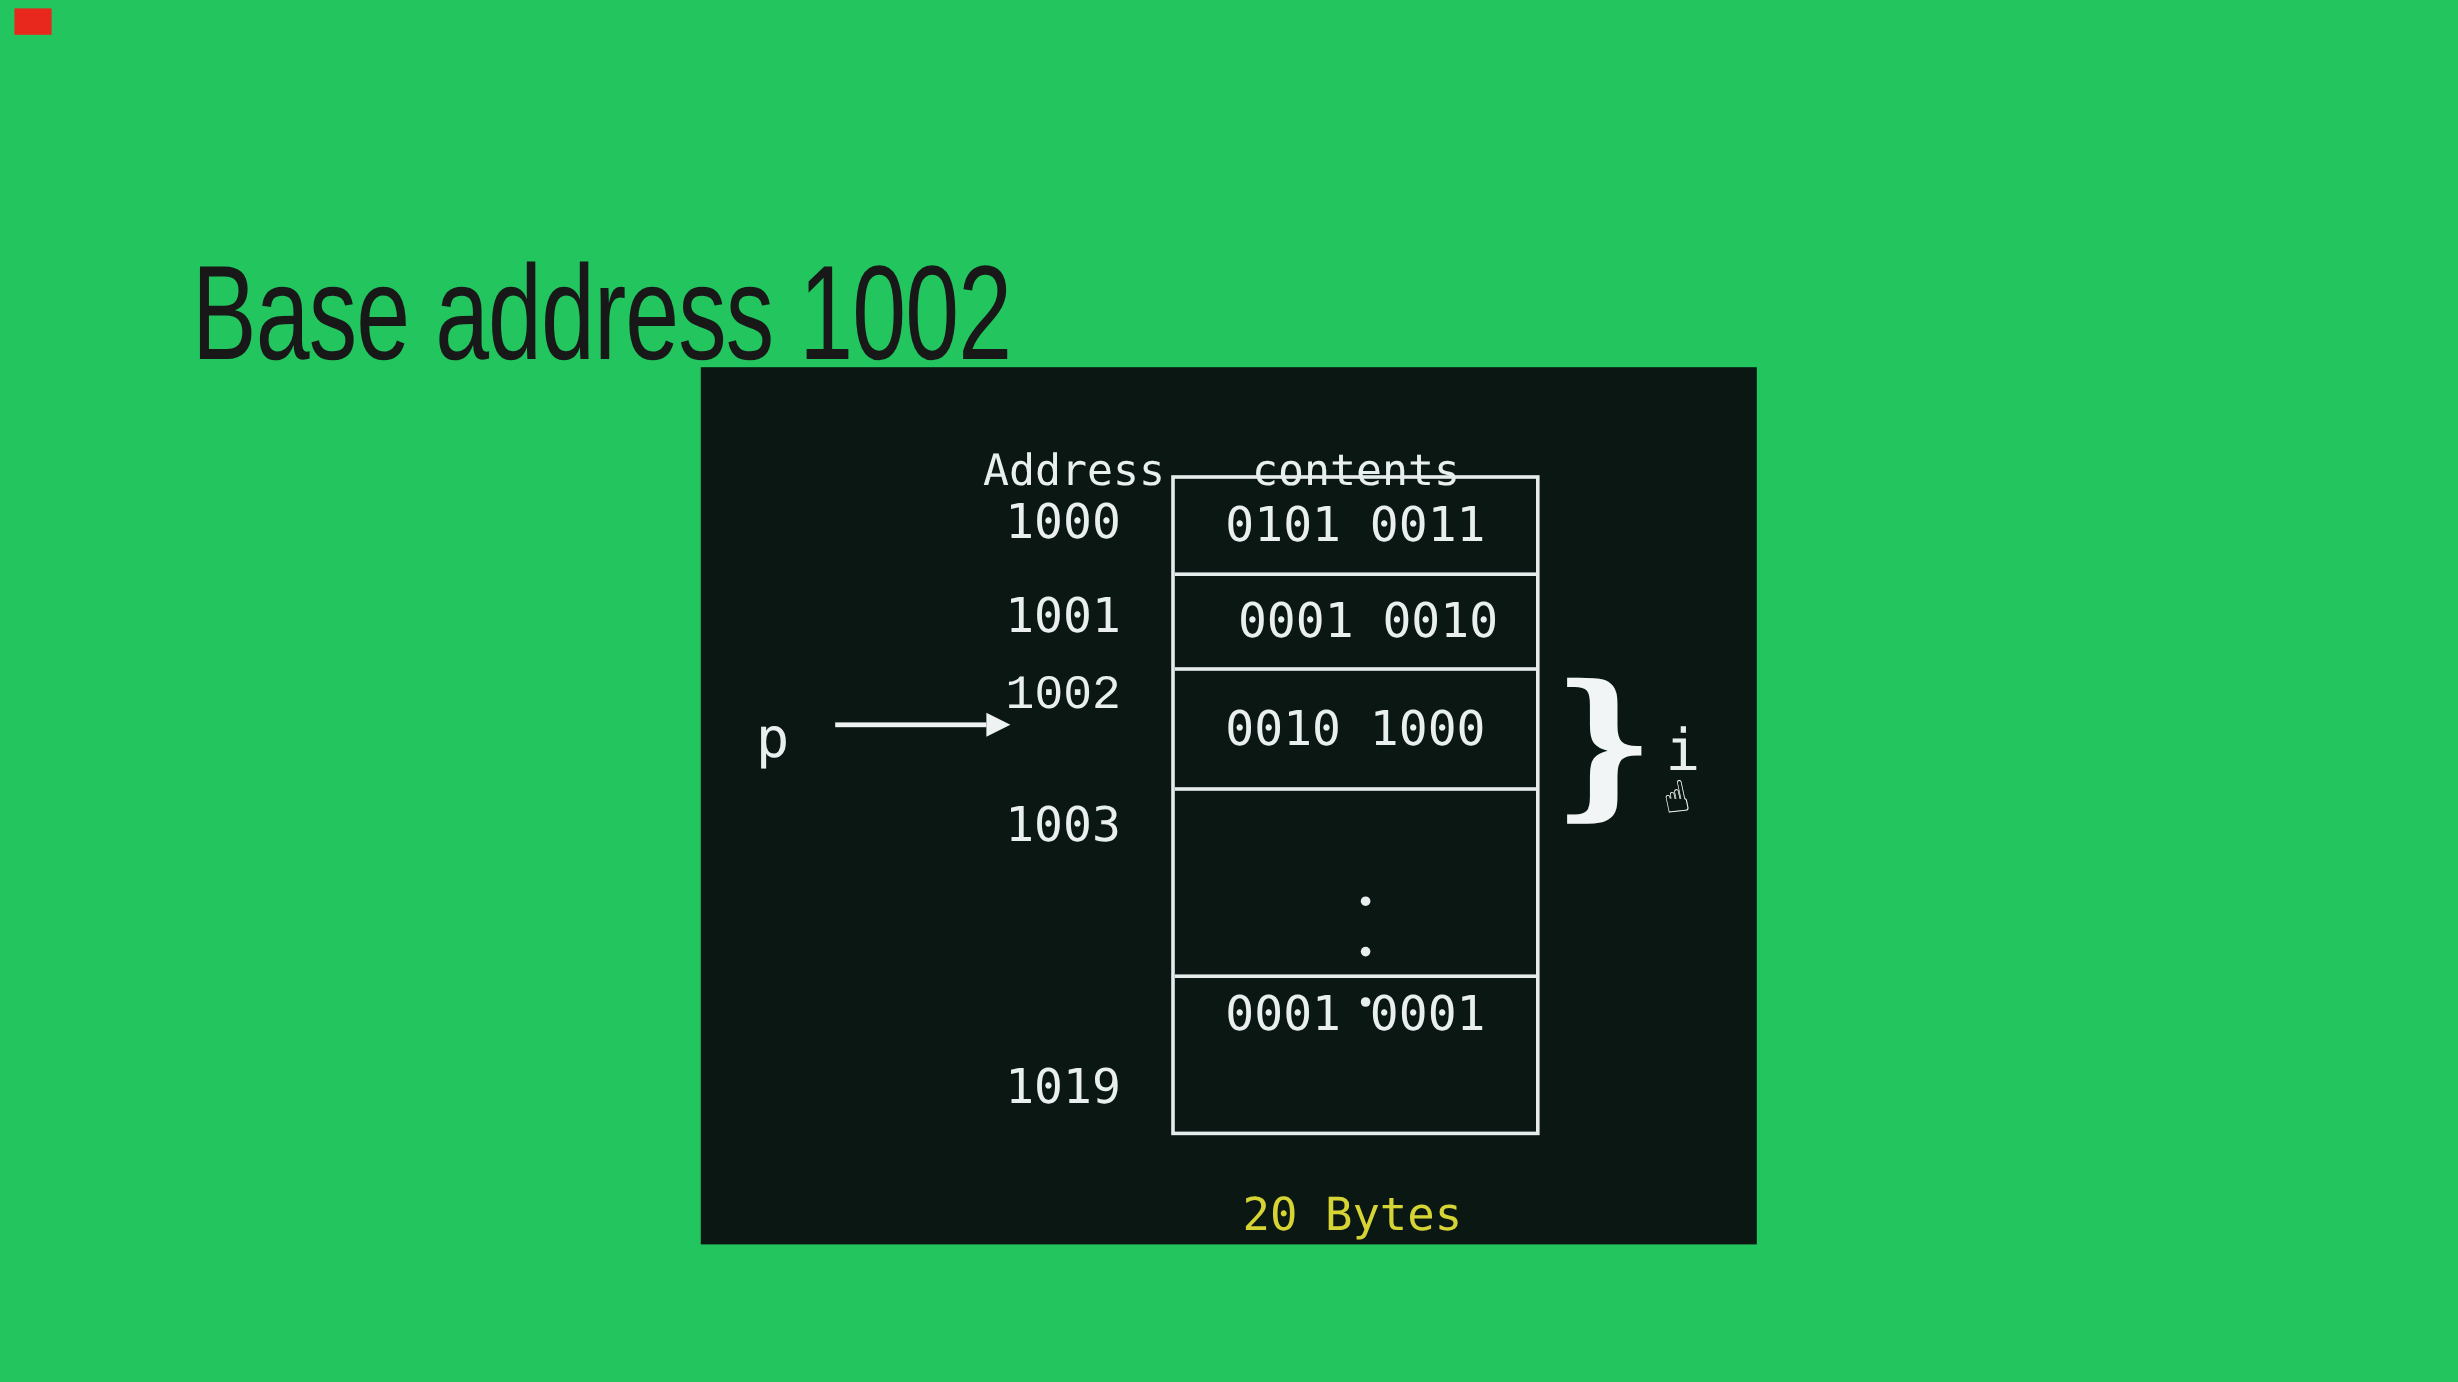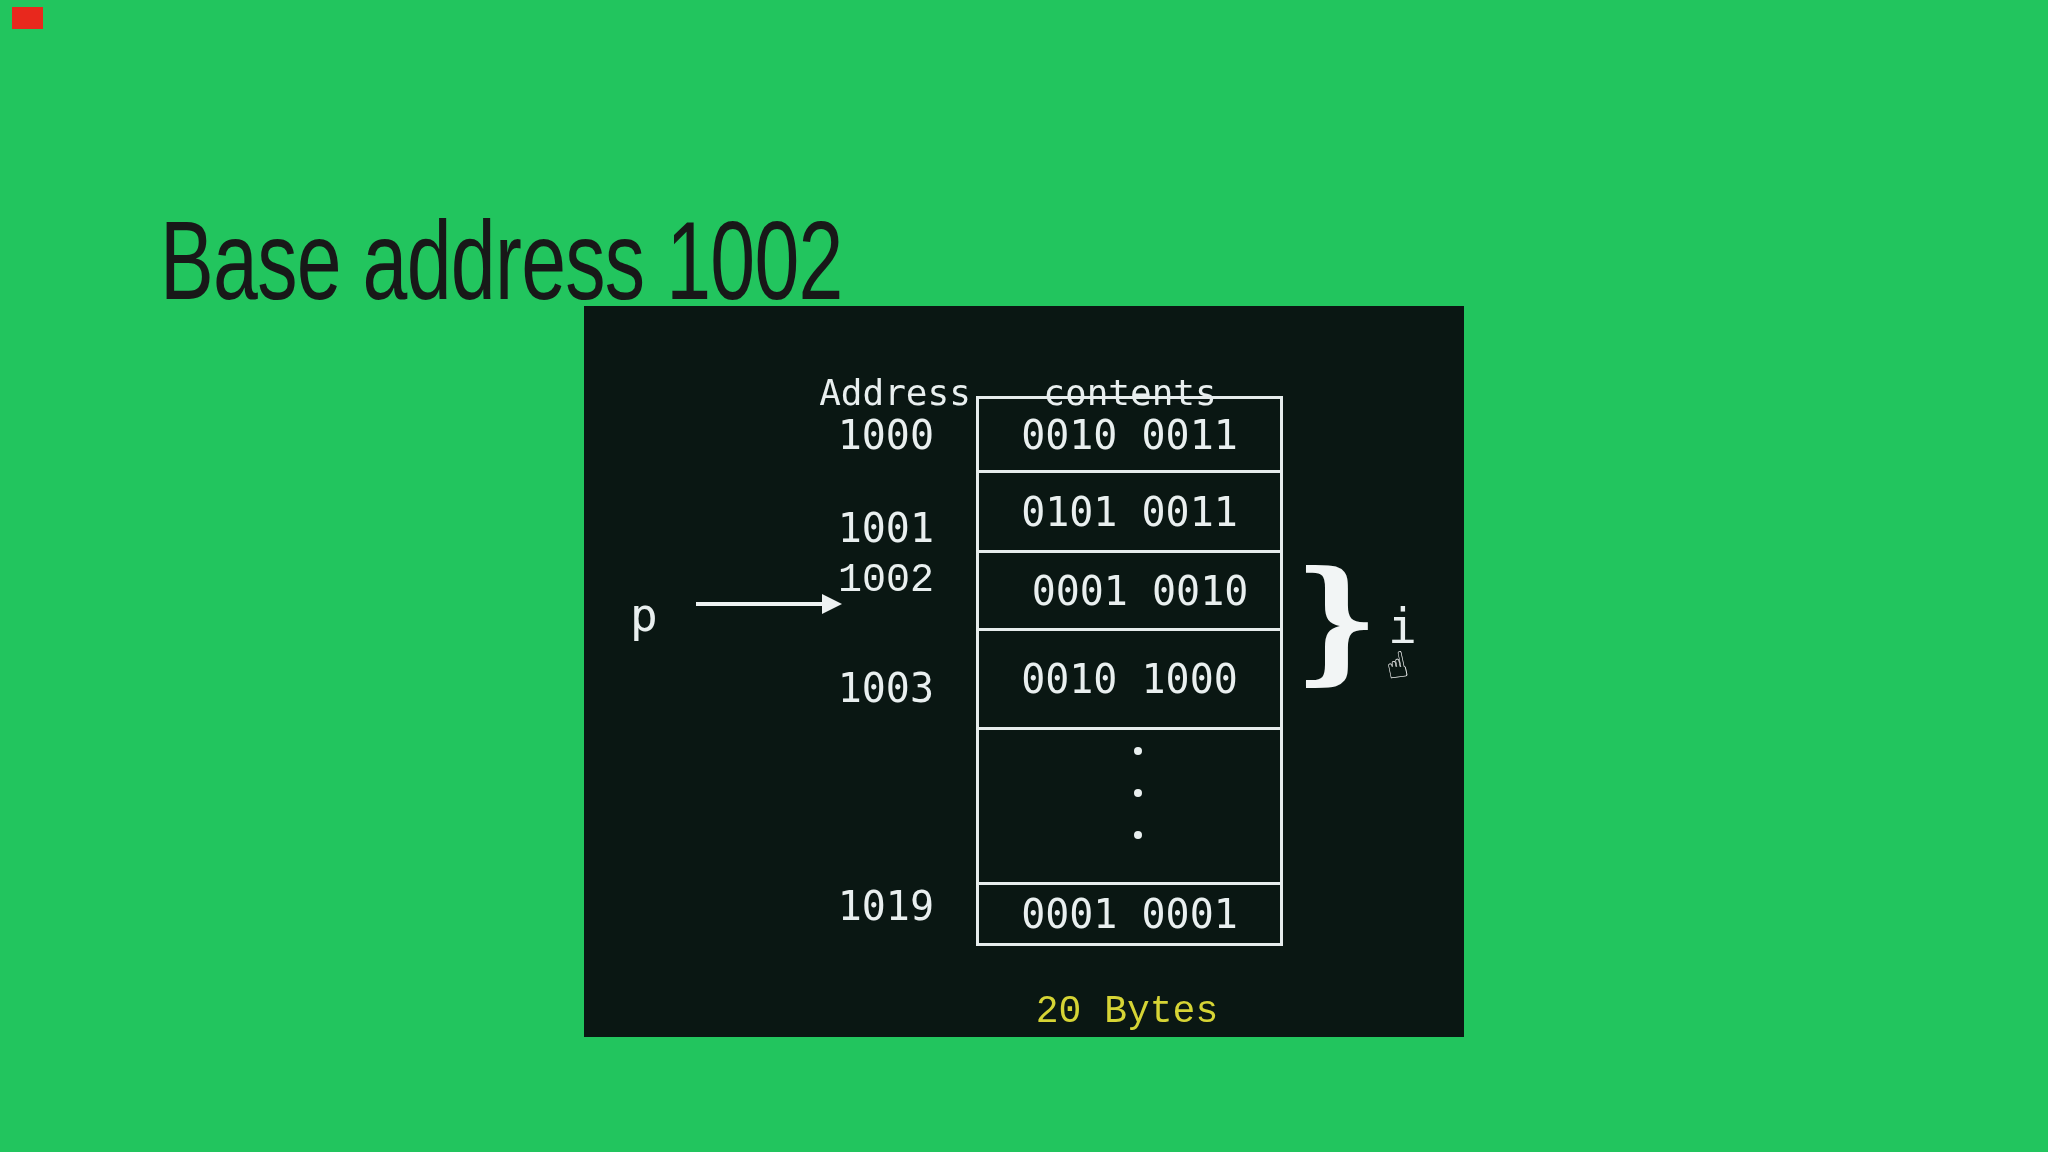--- a/index.html
+++ b/index.html
@@ -84,21 +84,21 @@
 
   .addr {
     left: 150px; width: 200px;
     text-align: right;
     font-size: 40px;
     line-height: 44px;
     color: #e9efef;
     white-space: nowrap;
   }
   #addr-0 { top: 107px; }
-  #addr-1 { top: 186px; margin-top: 14px; }
+  #addr-1 { top: 186px; }
   #addr-2 { top: 253px; font-family: Liberation Mono, monospace; }
   #addr-3 { top: 360px; }
   #addr-5 { top: 578px; }
 
   #p-label {
     left: 46px; top: 282px;
     font-size: 46px;
     color: #e9efef;
   }
   #arrow-line {
@@ -134,40 +134,38 @@
     color: #ffffff;
     transform: rotate(-12deg);
   }
 
   #byte-count {
     left: 393px; top: 684px; width: 300px;
     text-align: center;
     font-size: 38px;
     color: #d6d435;
     white-space: nowrap;
-    font-family: Liberation Mono, monospace;
   }
 </style>
 </head>
 <body>
 
 <div id="stage">
 
   <div id="red-marker" class="abs"></div>
 
   <h1 id="slide-title" class="abs">Base address 1002</h1>
 
   <div id="panel" class="abs">
 
     <div id="hdr-contents" class="abs hdr">contents</div>
 
     <div id="hdr-address" class="abs hdr">Address</div>
 
     <div id="mem-table" class="abs">
-      <div class="mem-cell sep r0">0010 0011</div>
       <div class="mem-cell sep r1">0101 0011</div>
       <div class="mem-cell sep r2">0001 0010</div>
       <div class="mem-cell sep r3">0010 1000</div>
       <div class="mem-cell sep r4"></div>
       <div class="mem-cell r5">0001 0001</div>
     </div>
 
     <div id="dots" class="abs">
       <div class="dot"></div>
       <div class="dot"></div>

